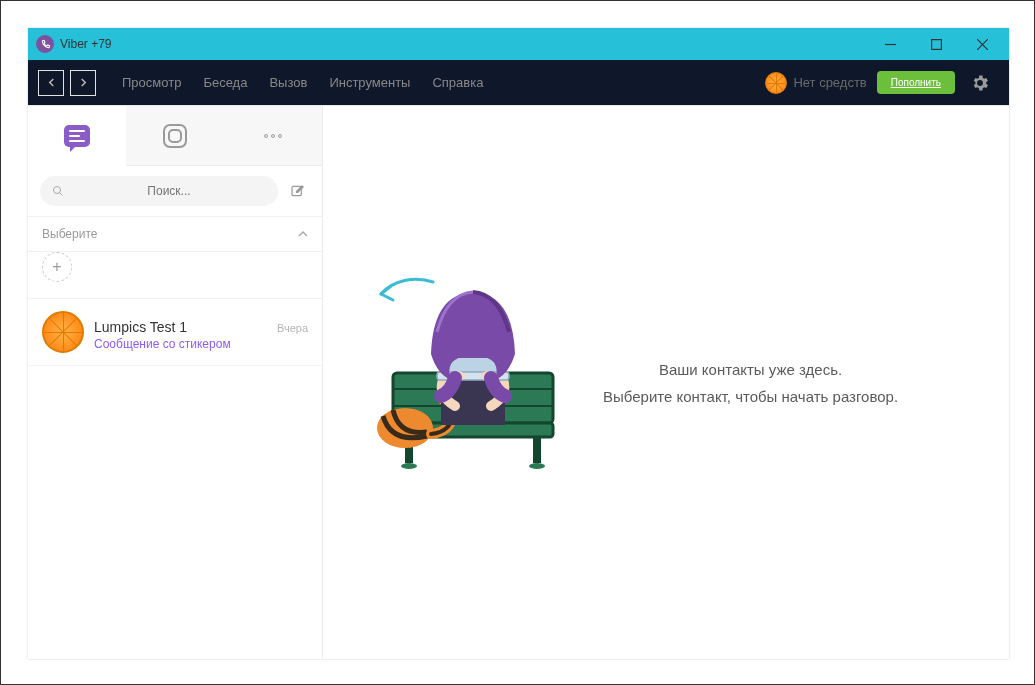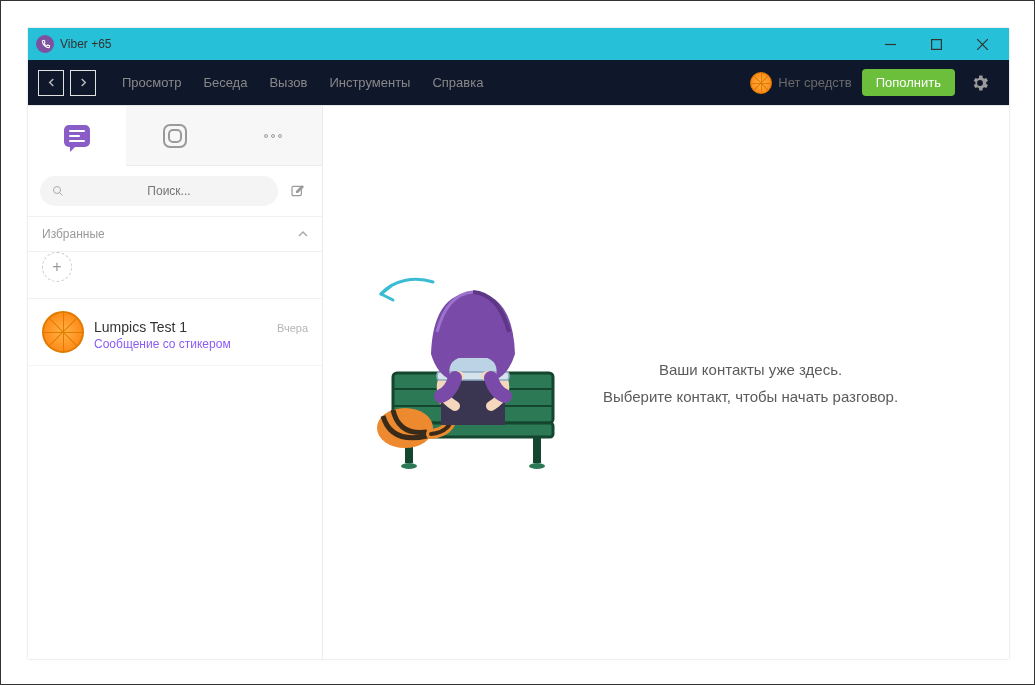--- a/index.html
+++ b/index.html
@@ -24,21 +24,21 @@
   .menus span { cursor: default; }
   .menubar .spacer { flex: 1; }
   .balance { display: flex; align-items: center; gap: 6px; margin-right: 10px; color: #6a6a6a; font-size: 13px; }
   .orange { width: 22px; height: 22px; border-radius: 50%; background: radial-gradient(circle at 50% 50%, #ffb347 0%, #ff8c1a 70%); position: relative; overflow: hidden; border: 1px solid #e07b00; }
   .orange::before, .orange::after { content: ""; position: absolute; background: #e07b00; }
   .orange::before { left: 50%; top: 0; bottom: 0; width: 1px; }
   .orange::after { top: 50%; left: 0; right: 0; height: 1px; }
   .orange .diag1, .orange .diag2 { position: absolute; left: 50%; top: 50%; width: 140%; height: 1px; background: #e07b00; transform-origin: center; }
   .orange .diag1 { transform: translate(-50%,-50%) rotate(45deg); }
   .orange .diag2 { transform: translate(-50%,-50%) rotate(-45deg); }
-  .topup { background: #6bbf3b; color: #fff; border: none; border-radius: 4px; padding: 6px 14px; font-size: 13px; margin-right: 6px; }
+  .topup { background: #6bbf3b; color: #fff; border: none; border-radius: 4px; padding: 6px 14px; font-size: 10px; margin-right: 6px; text-decoration: underline; }
   .gear { width: 38px; height: 38px; display: flex; align-items: center; justify-content: center; color: #9a9a9a; }
 
   
   .body { flex: 1; display: flex; min-height: 0; }
   .sidebar { width: 295px; border-right: 1px solid #ececec; display: flex; flex-direction: column; background: #fff; }
   .sidetabs { height: 60px; display: flex; background:#f7f7f7; }
   .sidetab { flex: 1; display: flex; align-items: center; justify-content: center; position: relative; }
   .sidetab.active { background: #fff; }
   .sidetab.active::after { content:""; position:absolute; left:0; right:0; bottom:-1px; height:1px; background:#fff; }
   .sidetabs { border-bottom: 1px solid #ececec; }
@@ -82,21 +82,21 @@
 
 <div class="frame">
   <div class="inner">
 
     <div class="titlebar">
       <div class="logo">
         <svg viewBox="0 0 24 24" fill="none" stroke="#fff" stroke-width="2.2">
             <path d="M5 4c0 8 7 15 15 15l1-4-4-2-2 2c-3-1-5-3-6-6l2-2-2-4-4 1z"></path>
           </svg>
       </div>
-      <div class="title">Viber +65</div>
+      <div class="title">Viber +79</div>
       <div class="spacer"></div>
       <div class="winbtn">
         <svg viewBox="0 0 11 11">
             <line x1="0" y1="5.5" x2="11" y2="5.5" stroke="#333" stroke-width="1.2"></line>
           </svg>
       </div>
       <div class="winbtn">
         <svg viewBox="0 0 11 11">
             <rect x="0.6" y="0.6" width="9.8" height="9.8" fill="none" stroke="#333" stroke-width="1.2"></rect>
           </svg>
@@ -181,21 +181,21 @@
           <div class="compose">
             <svg viewBox="0 0 24 24" width="16" height="16" fill="none" stroke="#9a9a9a" stroke-width="1.8">
                 <rect x="3" y="5" width="14" height="14" rx="2"></rect>
                 <path d="M18 3l3 3-9 9H9v-3z" fill="#9a9a9a" stroke="none"></path>
               </svg>
           </div>
         </div>
 
         <div class="favwrap">
           <div class="section">
-            <span>Избранные</span>
+            <span>Выберите</span>
             <svg width="10" height="10" viewBox="0 0 10 10">
                 <polyline points="1,7 5,3 9,7" fill="none" stroke="#aaa" stroke-width="1.5"></polyline>
               </svg>
           </div>
           <div class="addcircle">+</div>
         </div>
 
         <div class="chatitem">
           <div class="avatar">
             <div class="orange">

